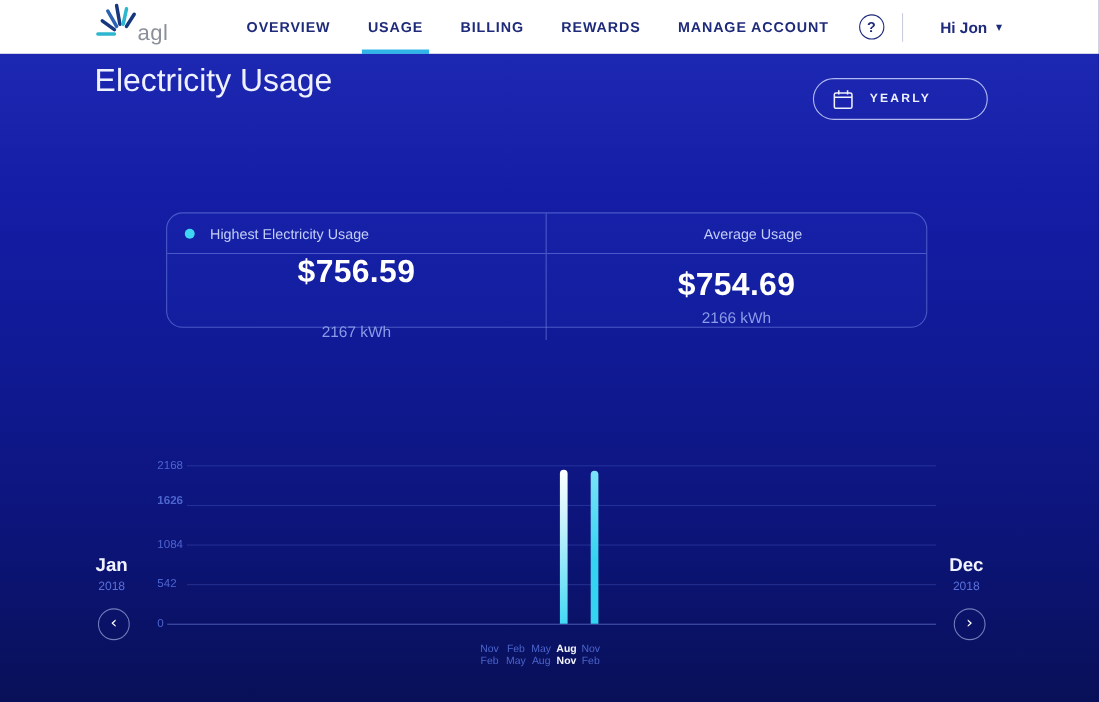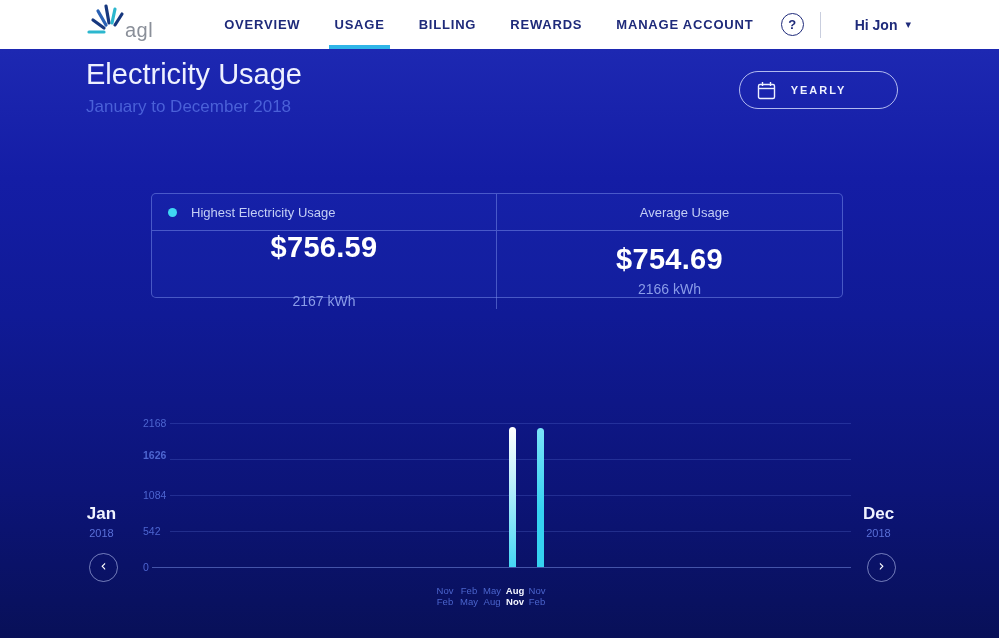--- a/index.html
+++ b/index.html
@@ -34,21 +34,21 @@
   .page-subtitle { position:absolute; left:86px; top:48px; font-size:17px; color:#4a60d8; }
 
   .period-btn { position:absolute; right:101px; top:22px; width:159px; height:38px;
                 border:1px solid rgba(215,223,255,0.8); border-radius:19px; background:transparent;
                 display:flex; align-items:center; justify-content:center; cursor:pointer; }
   .period-btn .cal { position:absolute; left:17px; top:9px; }
   .period-btn-label { font-size:11px; font-weight:bold; letter-spacing:2px; color:#eef1ff; }
 
   
   .stats-panel { position:absolute; left:151px; top:144px; width:692px; height:105px;
-                 border:1px solid rgba(125,145,235,0.5); border-radius:5px;
+                 border:1px solid rgba(125,145,235,0.5); border-radius:15px;
                  background:rgba(45,65,205,0.12);
                  display:grid; grid-template-columns:1fr 1fr; grid-template-rows:37px 1fr; }
   .stat-head { display:flex; align-items:center; padding-left:16px;
                border-bottom:1px solid rgba(125,145,235,0.5); }
   .stat-head.first { border-right:1px solid rgba(125,145,235,0.5); }
   .stat-head.second { padding-left:30px;justify-content:center; }
   .legend-dot { width:9px; height:9px; border-radius:50%; background:#3fd6f3; margin-right:14px; }
   .stat-label { font-size:13px; color:#c3cef5; }
   .stat-body { display:flex; flex-direction:column; align-items:center; justify-content:center; }
   .stat-body.first { border-right:1px solid rgba(125,145,235,0.5);gap:24px; }
@@ -119,21 +119,20 @@
     <div class="user-menu">
       <span class="user-name">Hi Jon</span>
       <span class="caret">▾</span>
     </div>
   </div>
 </div>
 
 <div class="main">
 
   <div class="page-title">Electricity Usage</div>
-  <div class="page-subtitle">January to December 2018</div>
 
   <button class="period-btn">
     <span class="cal">
       <svg width="19" height="19" viewBox="0 0 19 19" fill="none" stroke="#eef1ff" stroke-width="1.4">
         <rect x="1.5" y="3.5" width="16" height="14" rx="1.5"></rect>
         <line x1="1.5" y1="7.5" x2="17.5" y2="7.5"></line>
         <line x1="5.5" y1="1" x2="5.5" y2="5"></line>
         <line x1="13.5" y1="1" x2="13.5" y2="5"></line>
       </svg>
     </span>

